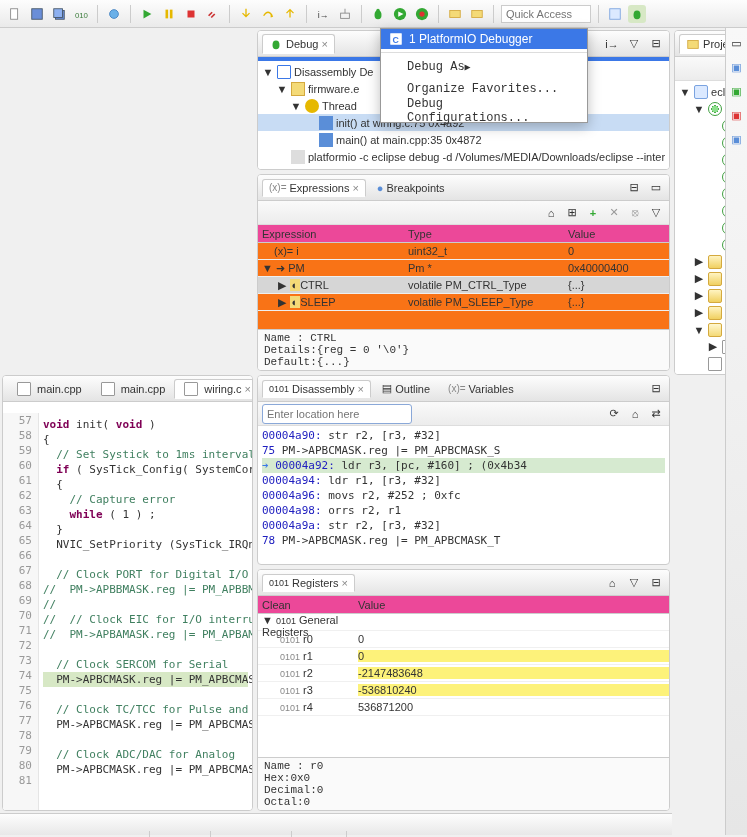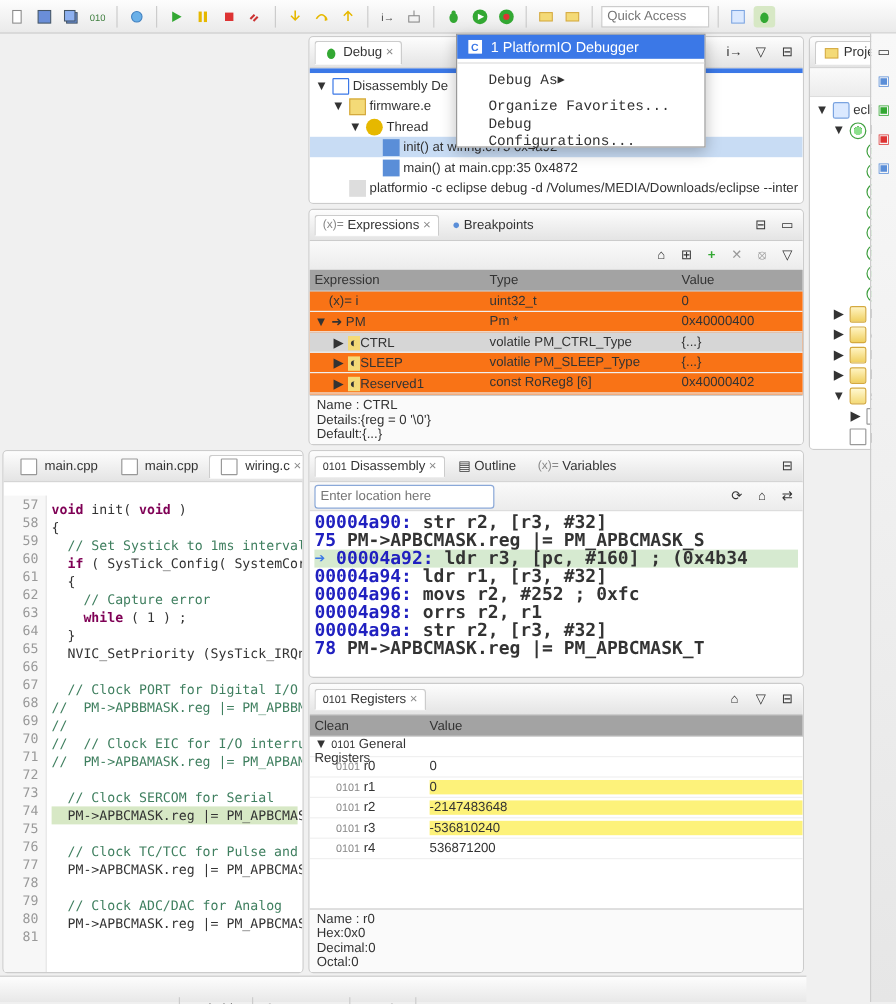--- a/index.html
+++ b/index.html
@@ -21,34 +21,34 @@
 .tree-icon { width: 14px; height: 14px; margin: 0 3px; }
 .ind { display: inline-block; }
 .i1 { width: 14px; } .i2 { width: 28px; } .i3 { width: 42px; }
 .ic-folder { background: linear-gradient(#fff4c2,#f0d060); border: 1px solid #d4a93e; border-radius: 2px; }
 .ic-folder-open { background: linear-gradient(#fff8d0,#f4da77); border: 1px solid #d4a93e; border-radius: 2px; }
 .ic-target { border-radius: 50%; background: radial-gradient(circle,#8ce08c 40%, #40a040 42%, transparent 44%); border:1px solid #40a040;}
 .ic-prj { background: #dbe9ff; border:1px solid #7aa3e0; border-radius:2px;}
 .ic-cfile { background:#fff; border:1px solid #999; border-radius:1px;}
 .bluebar { height: 4px; background: #3b78e7; }
 .right-top { display: flex; flex-direction: row; grid-column: 2; grid-row: 1; }
-.table-hdr { display: grid; background: #a3a3a3; border-bottom: 1px solid #ccc; font-size: 11px; height: 18px; align-items: center; }
+.table-hdr { display: grid; background: #ec4899; border-bottom: 1px solid #ccc; font-size: 11px; height: 18px; align-items: center; }
 .exp-grid { grid-template-columns: 150px 160px 1fr; }
 .exp-row { display: grid; grid-template-columns: 150px 160px 1fr; font-size: 11px; height: 17px; align-items: center; border-bottom: 1px solid #efefef; }
 .exp-sel { background: #d6d6d6; }
-.exp-detail { font-family: Liberation Sans, sans-serif; font-size: 11px; padding: 2px 6px; border-top:1px solid #ccc; background:#fafafa;}
+.exp-detail { font-family: Liberation Mono, monospace; font-size: 11px; padding: 2px 6px; border-top:1px solid #ccc; background:#fafafa;}
 .actually-left { grid-column:1; grid-row:2; display:flex; flex-direction:column;}
 .editor-tabs { height: 26px; background: linear-gradient(#fdfdfd,#e4e4e4); border-bottom:1px solid #ccc; display:flex; align-items:center; padding:0 4px; gap:2px;}
 .code-area { flex:1; display:flex; background:#fff; font-family: Menlo, Monaco, Consolas, monospace; font-size: 11px; overflow:hidden;}
 .gutter { width: 36px; background:#f7f7f7; color:#999; text-align:right; padding:0 6px; border-right:1px solid #e5e5e5; line-height:15px;margin-top:11px;}
 .code { flex:1; padding:0 4px; white-space:pre; line-height:15px; overflow:hidden;}
 .kw { color:#7f0055; font-weight:bold;}
 .cm { color:#3f7f5f;}
 .hl-line { background:#d7e8c5;}
-.disasm { font-family: Menlo, Monaco, Consolas, monospace; font-size: 15px; line-height:15px; padding:2px 4px;font-weight:bold;}
+.disasm { font-family: Menlo, Monaco, Consolas, monospace; font-size: 11px; line-height:15px; padding:2px 4px;}
 .da-addr { color:#2020c0;}
 .da-hl { background:#d6ead0;}
 .reg-grid { grid-template-columns: 100px 1fr; }
 .reg-row { display:grid; grid-template-columns: 100px 1fr; height:17px; align-items:center; font-size:11px; border-bottom:1px solid #f0f0f0;}
 .reg-row.chg .rv { background:#fdf27a;}
 .reg-row .rn { padding-left:22px;}
 .statusbar { grid-column: 1 / span 2; height:22px; background:linear-gradient(#fdfdfd,#e8e8e8); border-top:1px solid #ccc; display:flex; align-items:center; font-size:11px;}
 .statusbar > div { border-right:1px solid #ccc; padding:0 10px; height:100%; display:flex; align-items:center;margin-top:33px;}
 .dropdown-menu { position:absolute; top:28px; left:380px; width:208px; background:#fff; border:1px solid #999; box-shadow:0 4px 12px rgba(0,0,0,0.25); z-index:100;}
 .dd-head { background:#3b78e7; color:#fff; padding:3px 8px; font-size:12px; display:flex; align-items:center; gap:6px;}
@@ -436,25 +436,20 @@
             </div>
           <div class="exp-row exp-sel">
               <div style="padding-left:20px">▶ <span style="background:#f4da77;padding:0 2px">◐</span><span>CTRL</span></div>
               <div>volatile PM_CTRL_Type</div>
               <div>{...}</div>
             </div>
           <div class="exp-row">
               <div style="padding-left:20px">▶ <span style="background:#f4da77;padding:0 2px">◐</span><span>SLEEP</span></div>
               <div>volatile PM_SLEEP_Type</div>
               <div>{...}</div>
-            </div>
-          <div class="exp-row">
-              <div style="padding-left:20px">▶ <span style="background:#f4da77;padding:0 2px">◐</span><span>Reserved1</span></div>
-              <div>const RoReg8 [6]</div>
-              <div>0x40000402</div>
             </div>
         </div>
         <div class="exp-detail">
           <div>Name : CTRL</div>
           <div>    Details:{reg = 0 '\0'}</div>
           <div>    Default:{...}</div>
         </div>
       </div>
     </div>
   </div>

